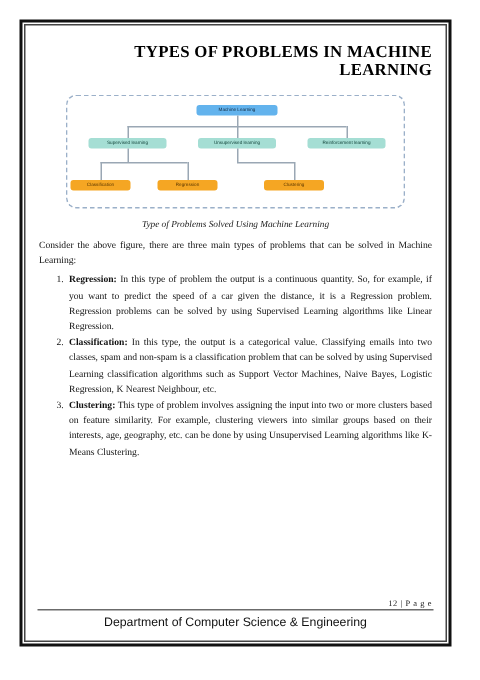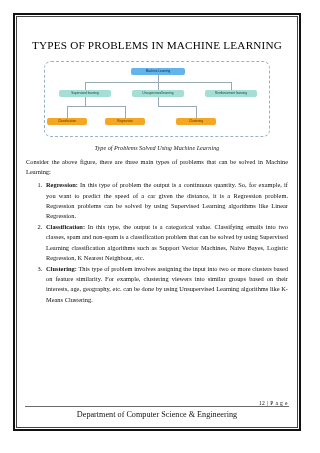--- a/index.html
+++ b/index.html
@@ -23,26 +23,26 @@
     border:1px solid #444;
     box-sizing:border-box;
   }
   .content{
     position:absolute;
     left:0;top:0;right:0;bottom:0;
     padding:10px 9px 0 9px;
     box-sizing:border-box;
   }
   .doc-title{
-    text-align:center;
-    font-weight:normal;
+    text-align:right;
+    font-weight:bold;
     font-size:11.2px;
     letter-spacing:.2px;
     color:#000;
-    margin:12px 0 10px 0;
+    margin:2px 0 10px 0;
     font-family:"Liberation Serif", serif;
   }
 
   
   .figure{
     margin:0 auto;
     width:226px;
     height:76px;
     position:relative;
     border:1px dashed #9bb0c9;
@@ -118,21 +118,21 @@
     letter-spacing:.4px;
     font-family:"Liberation Serif", serif;
   }
   .footer-text{
     position:absolute;
     left:0;right:0;
     bottom:8px;
     text-align:center;
     font-size:8.2px;
     color:#111;
-    font-family:Liberation Serif, serif;
+    font-family:Liberation Sans, sans-serif;
     margin-top:45px;
   }
 </style>
 </head>
 <body>
 
 <div class="page">
   <div class="page-inner">
     <div class="content">
 

